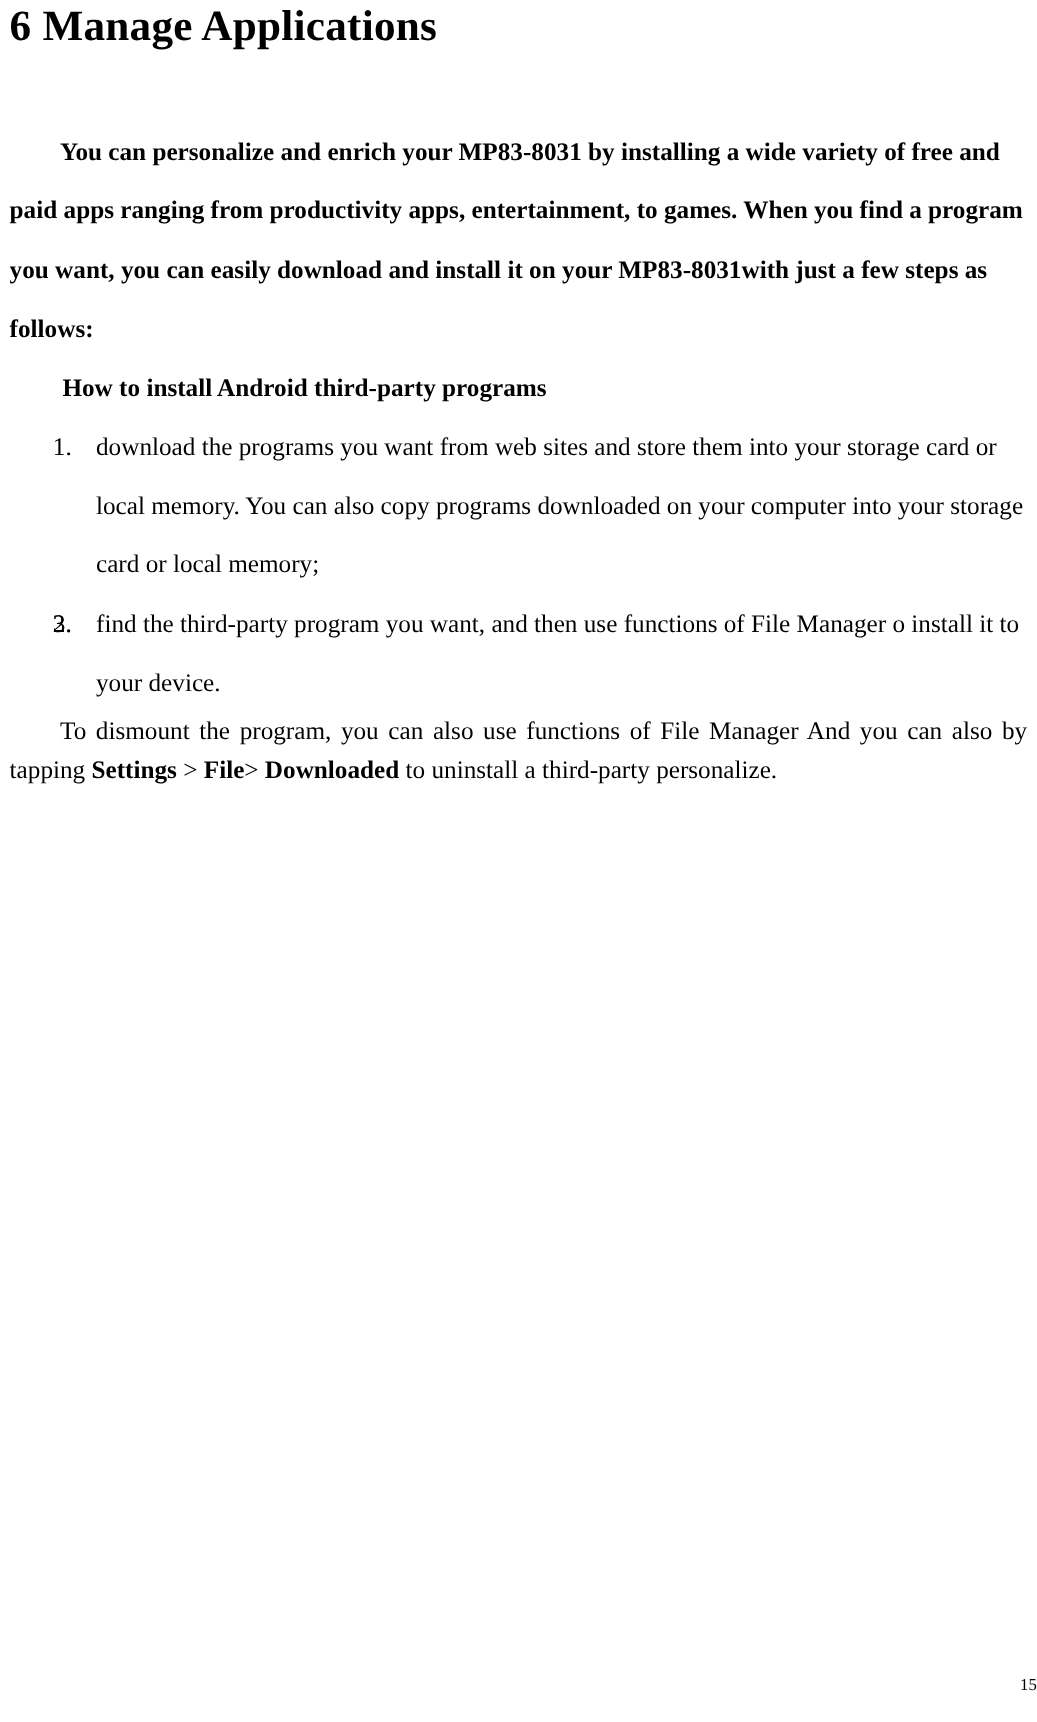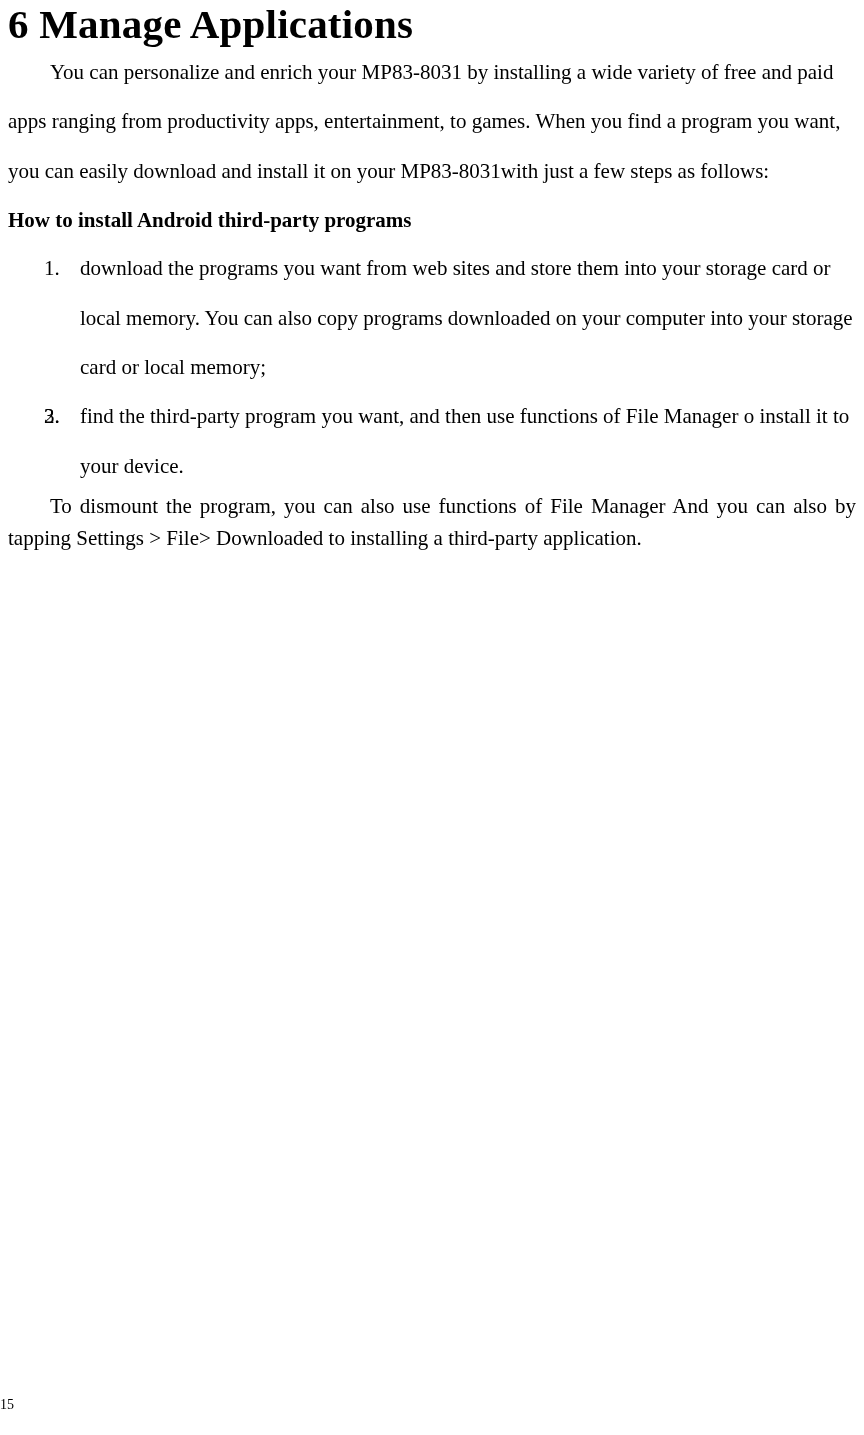--- a/index.html
+++ b/index.html
@@ -13,34 +13,37 @@
       color: #000000;
       width: 864px;
       height: 1435px;
       position: relative;
       padding: 0;
     }
     .page-content {
       padding: 0 8px;
     }
     h1 {
-      font-size: 41px;
+      font-size: 36px;
       font-weight: bold;
+      margin-bottom: 60px;
       letter-spacing: 0.2px;
     }
     .intro {
       font-size: 21px;
       line-height: 2.35;
       text-indent: 2em;
       margin-bottom: 0;
+      font-weight: bold;
     }
     .section-heading {
       font-size: 21px;
       font-weight: bold;
       line-height: 2.3;
+      margin-left: 44px;
     }
     ol {
       list-style: none;
       padding-left: 36px;
     }
     ol li {
       font-size: 21px;
       line-height: 2.35;
       position: relative;
       padding-left: 36px;
@@ -49,28 +52,28 @@
       position: absolute;
       left: 0;
     }
     .uninstall-text {
       font-size: 21px;
       line-height: 1.5;
       text-align: justify;
       text-indent: 2em;
     }
     .bold {
-      font-weight: normal;
+      font-weight: bold;
     }
     .page-number {
       position: absolute;
       bottom: 22px;
       left: 0;
       right: 0;
-      text-align: left;
+      text-align: right;
       font-size: 14px;
     }
   </style>
 </head>
 <body>
 
 <div class="page-content">
   <h1>6 Manage Applications</h1>
 
   <p class="intro">You can personalize and enrich your MP83-8031 by installing a wide variety of free and paid apps ranging from productivity apps, entertainment, to games. When you find a program you want, you can easily download and install it on your MP83-8031with just a few steps as follows:</p>
@@ -86,17 +89,17 @@
       <span class="num">2.</span>
     </li>
     <li>
       <span class="num">3.</span>
       <span>find the third-party program you want, and then use functions of File Manager o install it to your device.</span>
     </li>
   </ol>
 
 
   <p class="uninstall-text">
-    <span>To dismount the program, you can also use functions of File Manager And you can also by tapping </span><span class="bold">Settings</span><span> &gt; </span><span class="bold">File</span><span>&gt; </span><span class="bold">Downloaded</span><span> to installing a third-party application.</span>
+    <span>To dismount the program, you can also use functions of File Manager And you can also by tapping </span><span class="bold">Settings</span><span> &gt; </span><span class="bold">File</span><span>&gt; </span><span class="bold">Downloaded</span><span> to uninstall a third-party personalize.</span>
   </p>
 </div>
 
 <div class="page-number">15</div>
 
 </body></html>

